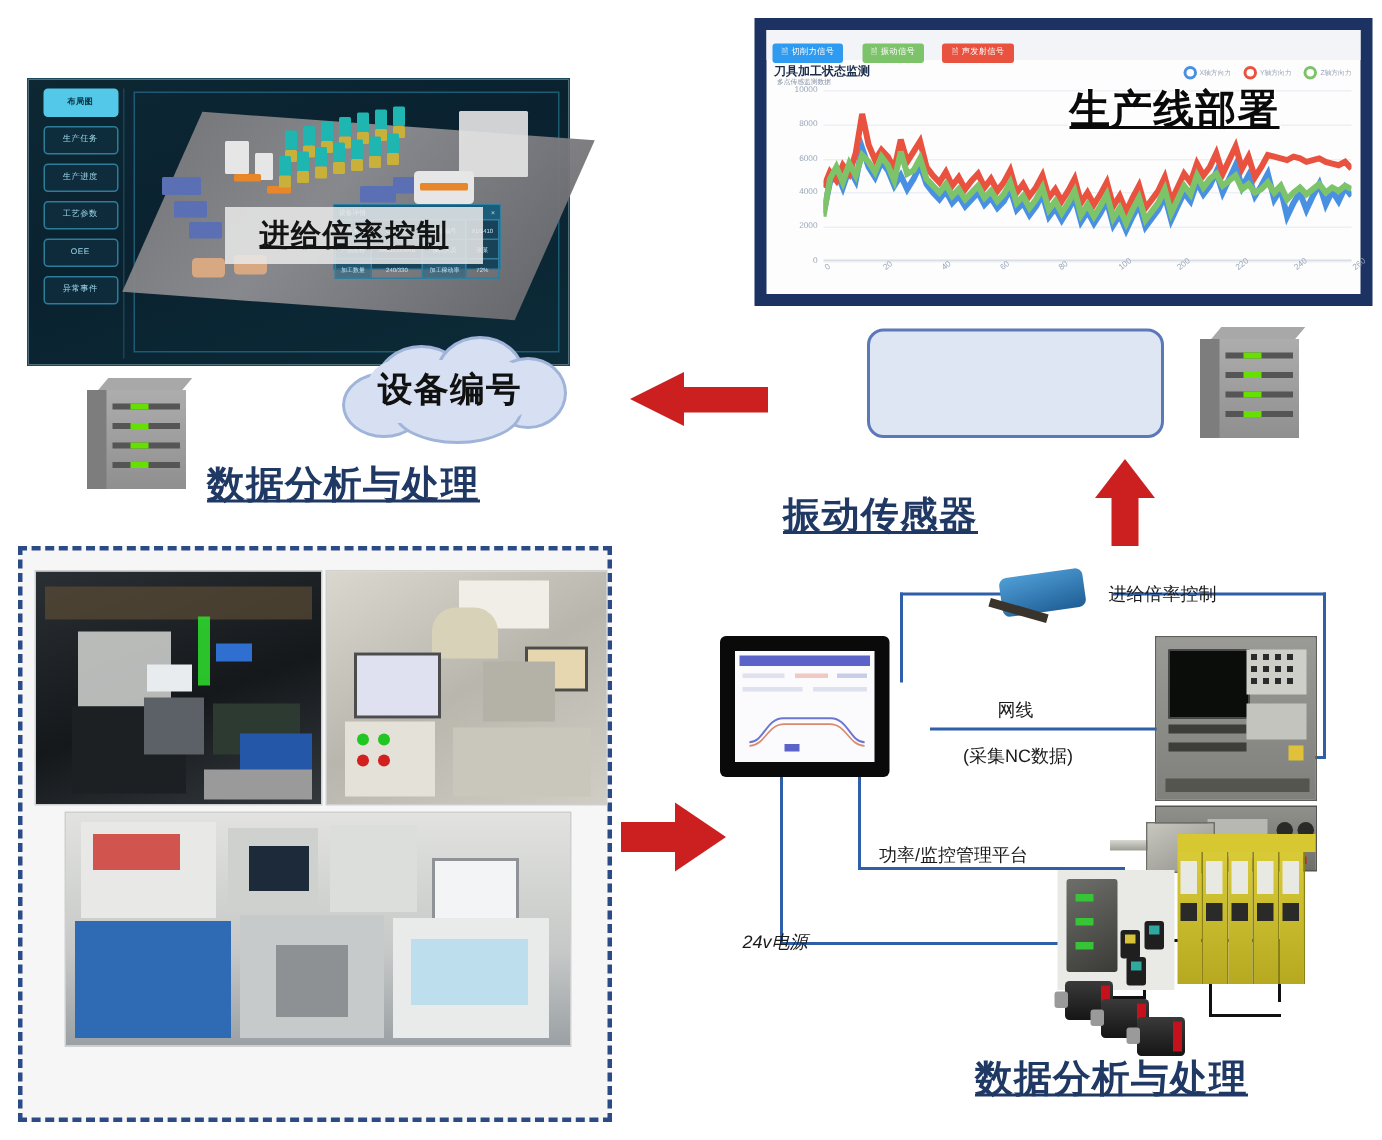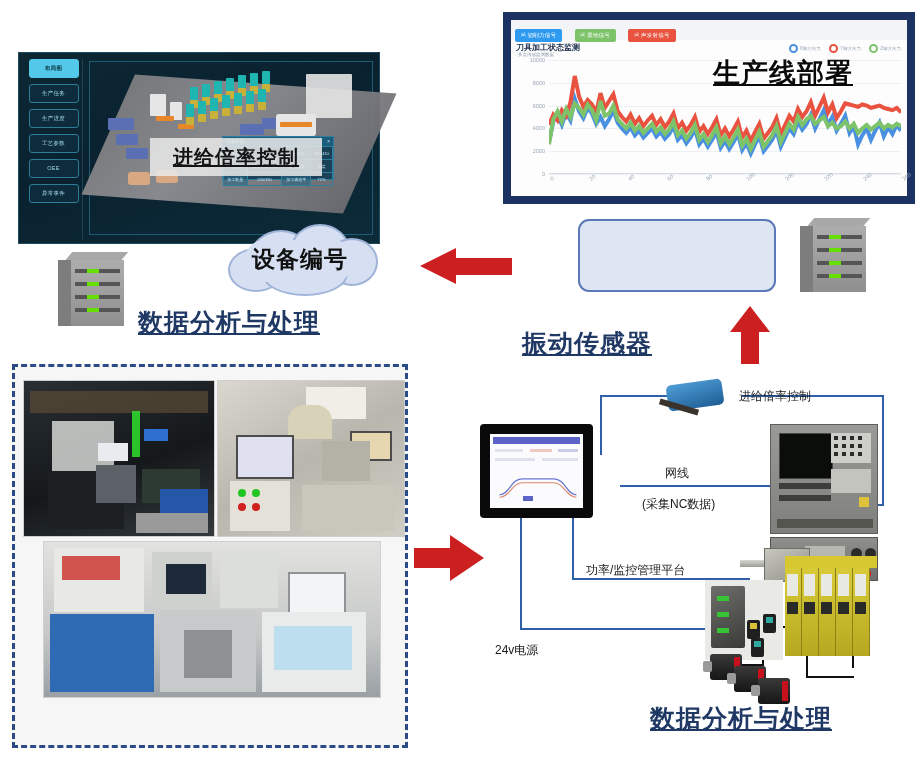--- a/index.html
+++ b/index.html
@@ -447,21 +447,21 @@
 <div class="wireb" style="left:762px;top:626px;width:2px;height:40px;"></div>
 <div class="wireb" style="left:806px;top:626px;width:2px;height:52px;"></div>
 <div class="wireb" style="left:852px;top:626px;width:2px;height:42px;"></div>
 <div class="wireb" style="left:806px;top:676px;width:48px;height:2px;"></div>
 <div class="wireb" style="left:738px;top:664px;width:26px;height:2px;"></div>
 
 <div class="netlabel" style="left:739px;top:388px;">进给倍率控制</div>
 <div class="netlabel" style="left:665px;top:465px;">网线</div>
 <div class="netlabel" style="left:642px;top:496px;">(采集NC数据)</div>
 <div class="netlabel" style="left:586px;top:562px;">功率/监控管理平台</div>
-<div class="netlabel" style="left:495px;top:642px;">24v电源</div>
+<div class="netlabel" style="left:495px;top:620px;font-style:italic;">24v电源</div>
 
 <div class="abs" id="hmi">
   <div id="hmi-screen">
     <div id="hmi-bar"></div>
     <div class="hrow" style="left:5px;top:15px;width:28px;"></div>
     <div class="hrow" style="left:40px;top:15px;width:22px;background:#f0c9c2"></div>
     <div class="hrow" style="left:68px;top:15px;width:20px;background:#c8cde8"></div>
     <div class="hrow" style="left:5px;top:24px;width:40px;"></div>
     <div class="hrow" style="left:52px;top:24px;width:36px;"></div>
     <svg id="hmi-curve" viewBox="0 0 100 30" preserveAspectRatio="none">

